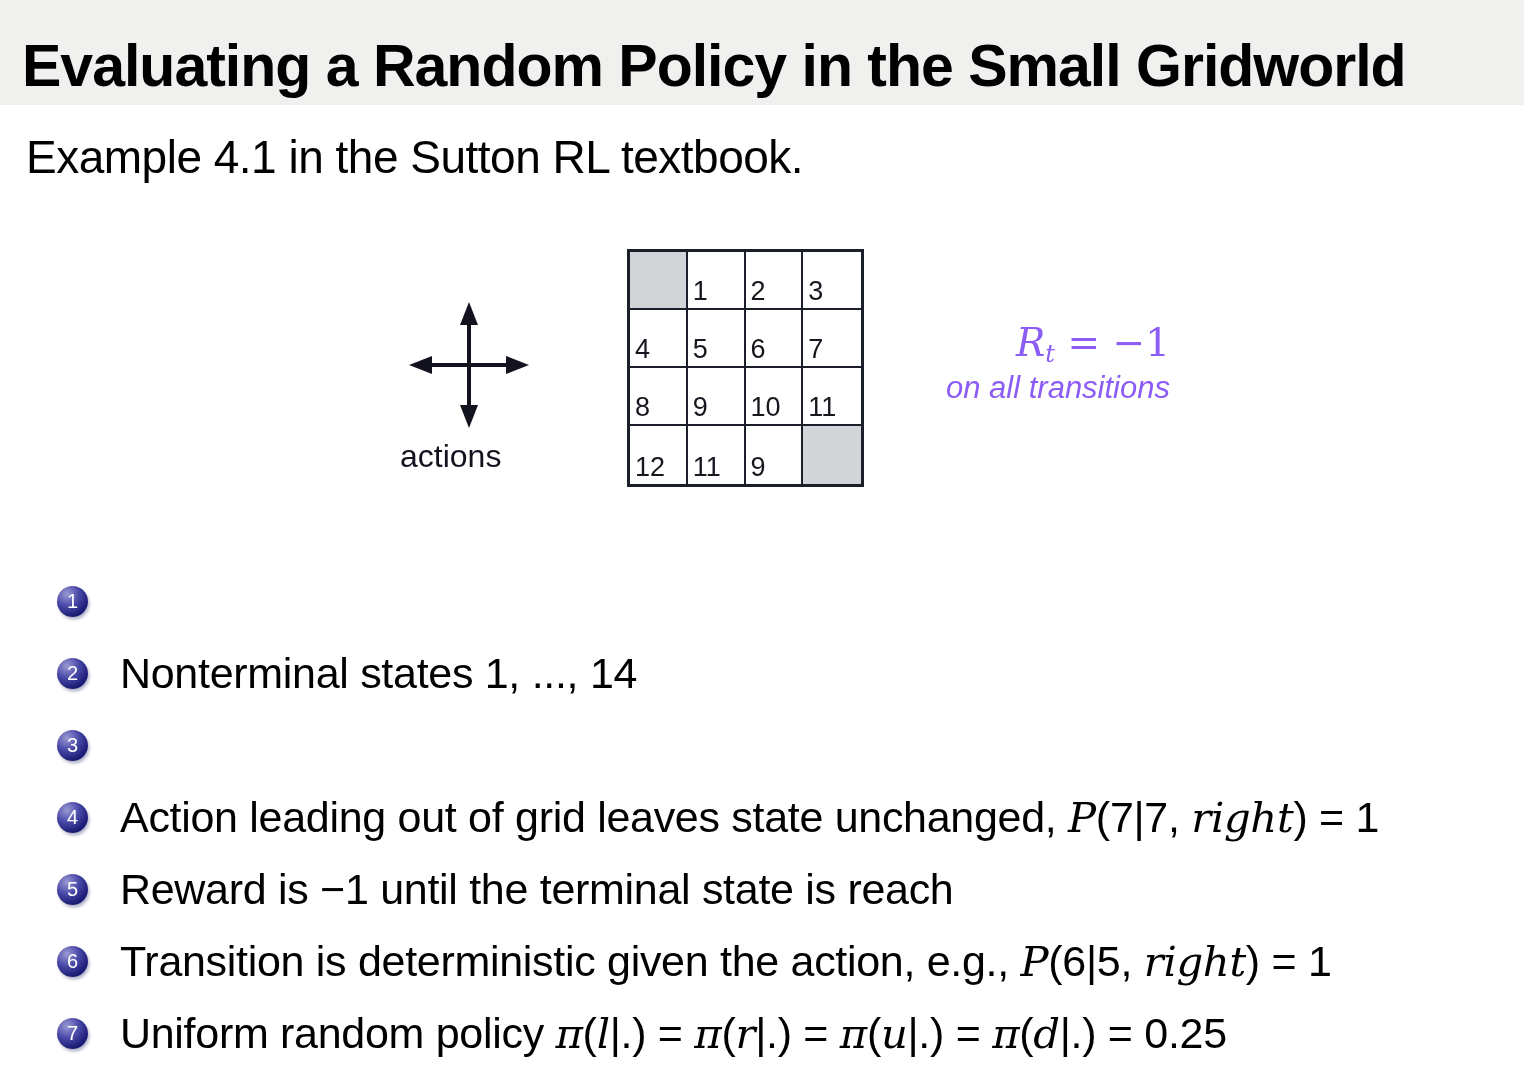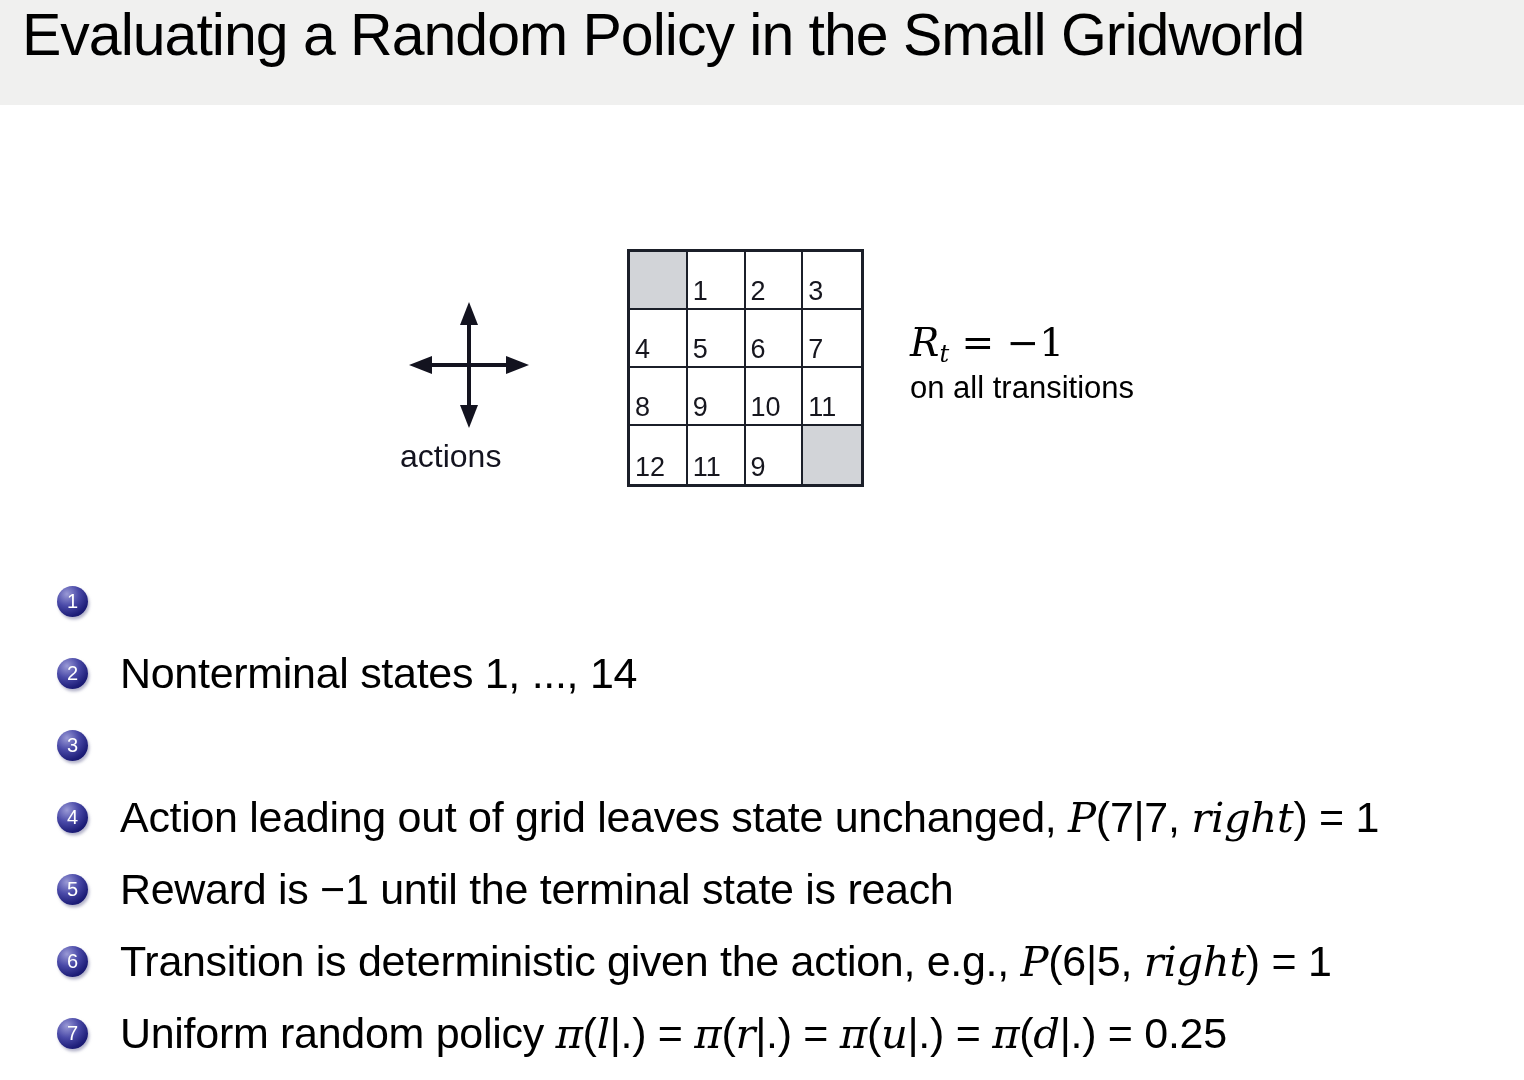--- a/index.html
+++ b/index.html
@@ -14,23 +14,23 @@
   }
   .titlebar {
     position: absolute;
     top: 0; left: 0;
     width: 100%;
     height: 105px;
     background: #f0f0ef;
   }
   .titlebar h1 {
     margin: 0;
-    padding: 1px 0 0 22px;
+    padding: 32px 0 0 22px;
     font-size: 59px;
-    font-weight: normal;
+    font-weight: bold;
     letter-spacing: -1px;
     color: #000000;
     white-space: nowrap;
   }
   .subtitle {
     position: absolute;
     left: 26px;
     top: 130px;
     font-size: 46px;
     letter-spacing: -0.5px;
@@ -79,39 +79,40 @@
     left: 5px;
     bottom: 1px;
     font-size: 27px;
     color: #16161e;
   }
   .reward {
     position: absolute;
     left: 910px;
     top: 320px;
     width: 260px;
-    text-align: left;
-    color: #000000;
+    text-align: right;
+    color: #8b5cf6;
   }
   .reward .formula {
     font-family: "DejaVu Serif", serif;
     font-size: 39px;
     white-space: nowrap;
   }
   .reward .formula .mi { font-style: italic; }
   .reward .formula sub {
     font-style: italic;
     font-size: 62%;
     vertical-align: -6px;
   }
   .reward .caption {
     font-size: 31px;
     margin-top: 2px;
     font-family: "Liberation Sans", sans-serif;
     white-space: nowrap;
+    font-style: italic;
   }
   
   .items {
     position: absolute;
     left: 57px;
     top: 578px;
     list-style: none;
     margin: 0;
     padding: 0;
   }
@@ -147,20 +148,21 @@
 </style>
 </head>
 <body>
 
 <div class="slide">
 
   <header class="titlebar">
     <h1>Evaluating a Random Policy in the Small Gridworld</h1>
   </header>
 
+  <div class="subtitle">Example 4.1 in the Sutton RL textbook.</div>
 
   <svg class="cross-svg" viewBox="0 0 122 128">
     <line x1="61" y1="20" x2="61" y2="108" stroke="#13131f" stroke-width="4"></line>
     <line x1="13" y1="64" x2="109" y2="64" stroke="#13131f" stroke-width="4"></line>
     <polygon points="61,1 52,24 70,24" fill="#13131f"></polygon>
     <polygon points="61,127 52,104 70,104" fill="#13131f"></polygon>
     <polygon points="1,64 24,55 24,73" fill="#13131f"></polygon>
     <polygon points="121,64 98,55 98,73" fill="#13131f"></polygon>
   </svg>
   <div class="actions-label">actions</div>

